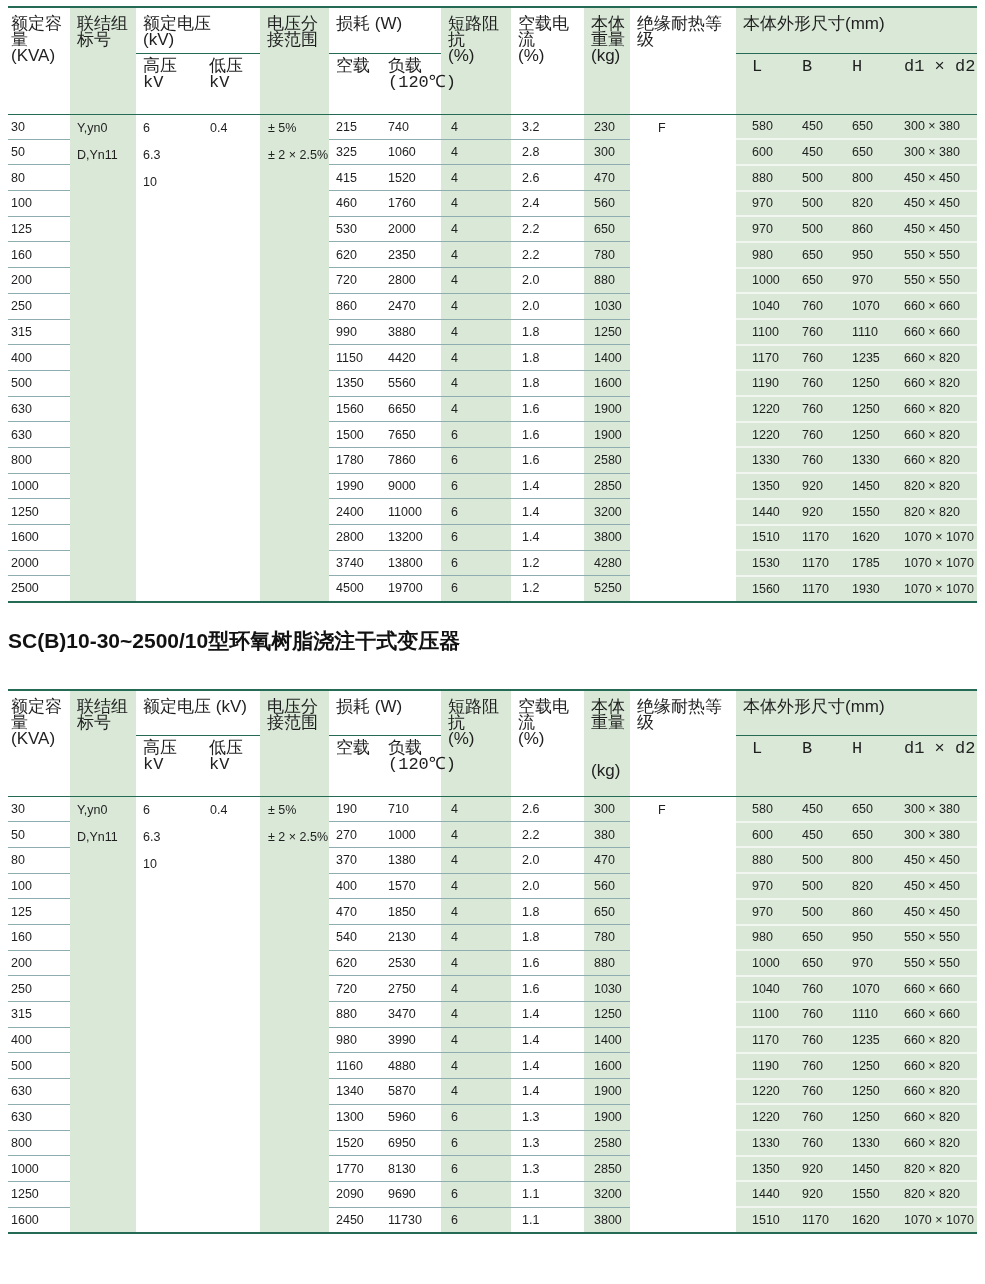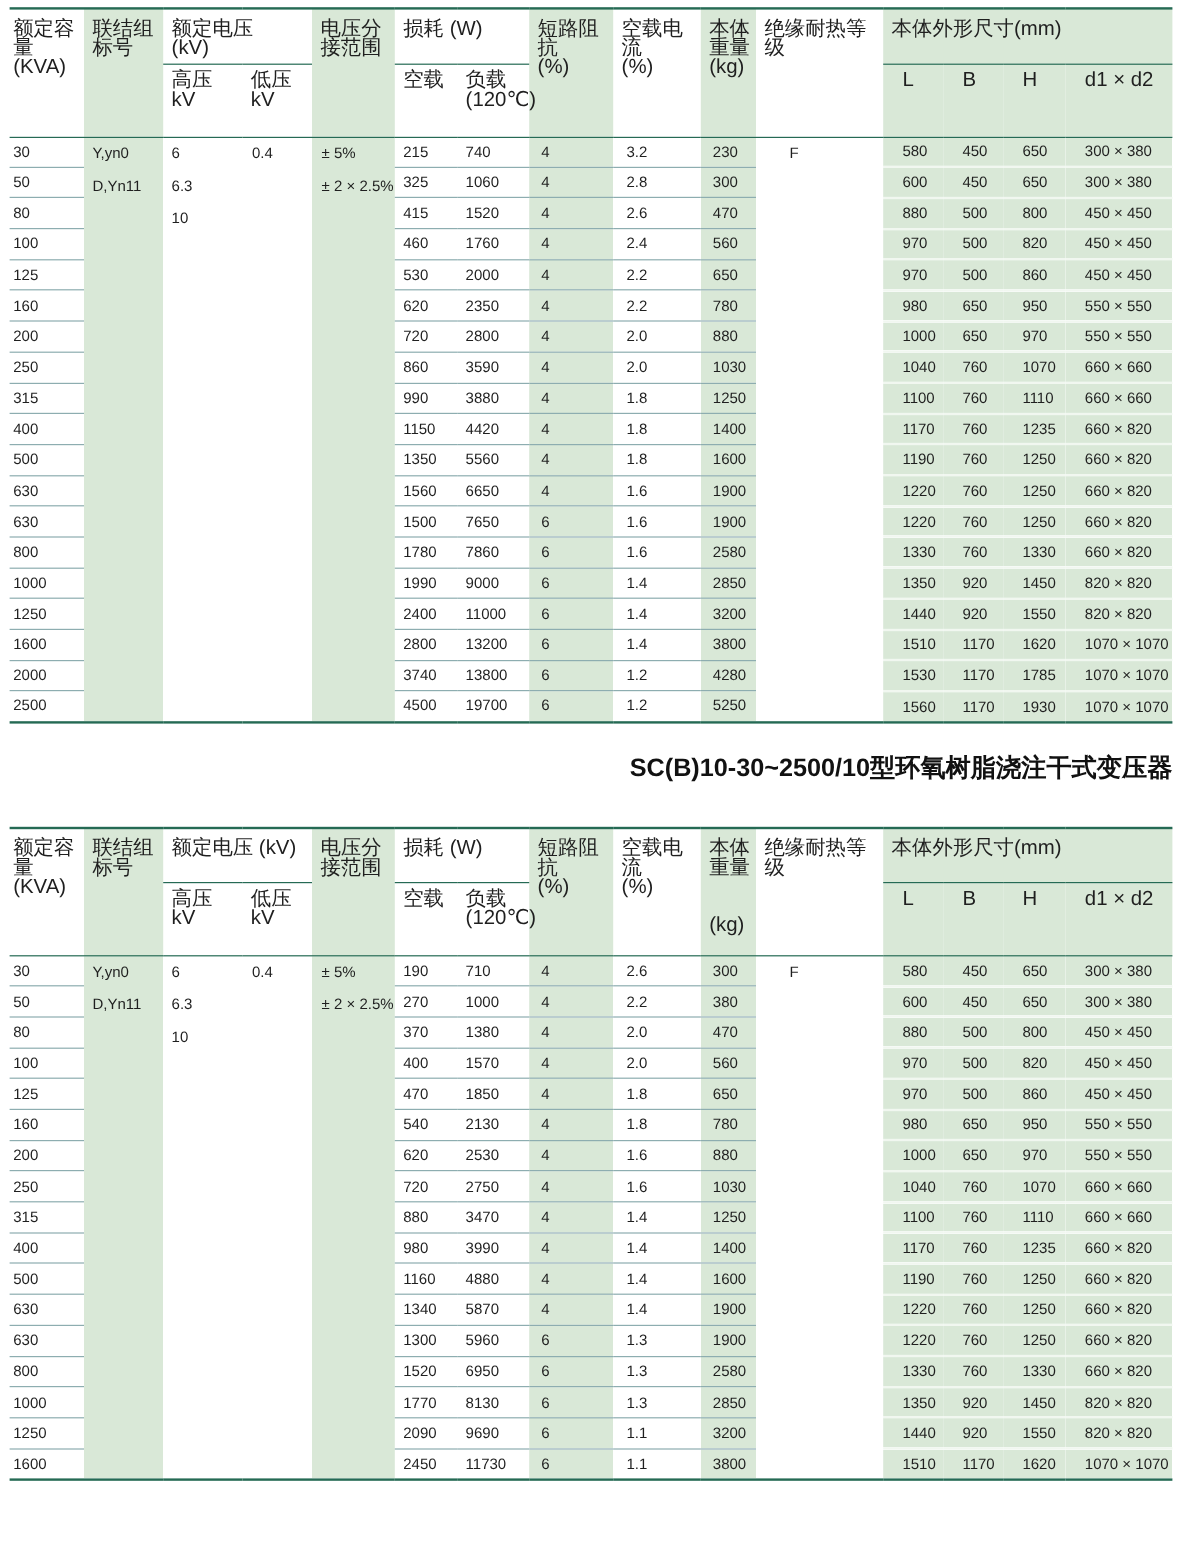--- a/index.html
+++ b/index.html
@@ -18,21 +18,21 @@
   }
   .page{padding:6px 8px 4px 8px;}
   h1.doc-title{
     font-size:21px;
     line-height:28px;
     font-weight:bold;
     margin:0 0 34px 0;
     color:#111;
     white-space:nowrap;
   }
-  h1.doc-title.second{margin-top:24px;text-align:right;}
+  h1.doc-title.second{margin-top:24px;}
   table.spec{
     border-collapse:collapse;
     table-layout:fixed;
     width:969px;
     border-top:2px solid var(--dark);
     border-bottom:2px solid var(--dark);
   }
   
   thead th{
     text-align:left;
@@ -40,21 +40,21 @@
     font-weight:normal;
     font-size:17px;
     line-height:16px;
     padding:8px 0 0 7px;
     white-space:pre-line;
     border-bottom:1px solid var(--dark);
   }
   thead tr.row-a{height:46px;}
   thead tr.row-b{height:61px;}
   thead th.first{padding-left:3px;}
-  thead th.sub{padding-top:5px;}
+  thead th.sub{padding-top:5px;font-family:Liberation Mono, monospace;}
   thead th.dimpad{padding-left:16px;}
   .green{background:var(--green);}
   
   tbody td{
     height:23.7px;
     font-size:12.5px;
     vertical-align:middle;
     padding:0 0 0 7px;
     white-space:nowrap;
     overflow:hidden;
@@ -232,21 +232,21 @@
             <td class="c-cur sep">2.0</td>
             <td class="c-wt green sep">880</td>
             <td class="c-L green dimsep">1000</td>
             <td class="c-B green dimsep">650</td>
             <td class="c-H green dimsep">970</td>
             <td class="c-D green dimsep">550 × 550</td>
           </tr>
           <tr>
             <td class="c-cap sep1">250</td>
             <td class="c-nl sep">860</td>
-            <td class="c-ll sep">3590</td>
+            <td class="c-ll sep">2470</td>
             <td class="c-imp green sep">4</td>
             <td class="c-cur sep">2.0</td>
             <td class="c-wt green sep">1030</td>
             <td class="c-L green dimsep">1040</td>
             <td class="c-B green dimsep">760</td>
             <td class="c-H green dimsep">1070</td>
             <td class="c-D green dimsep">660 × 660</td>
           </tr>
           <tr>
             <td class="c-cap sep1">315</td>

